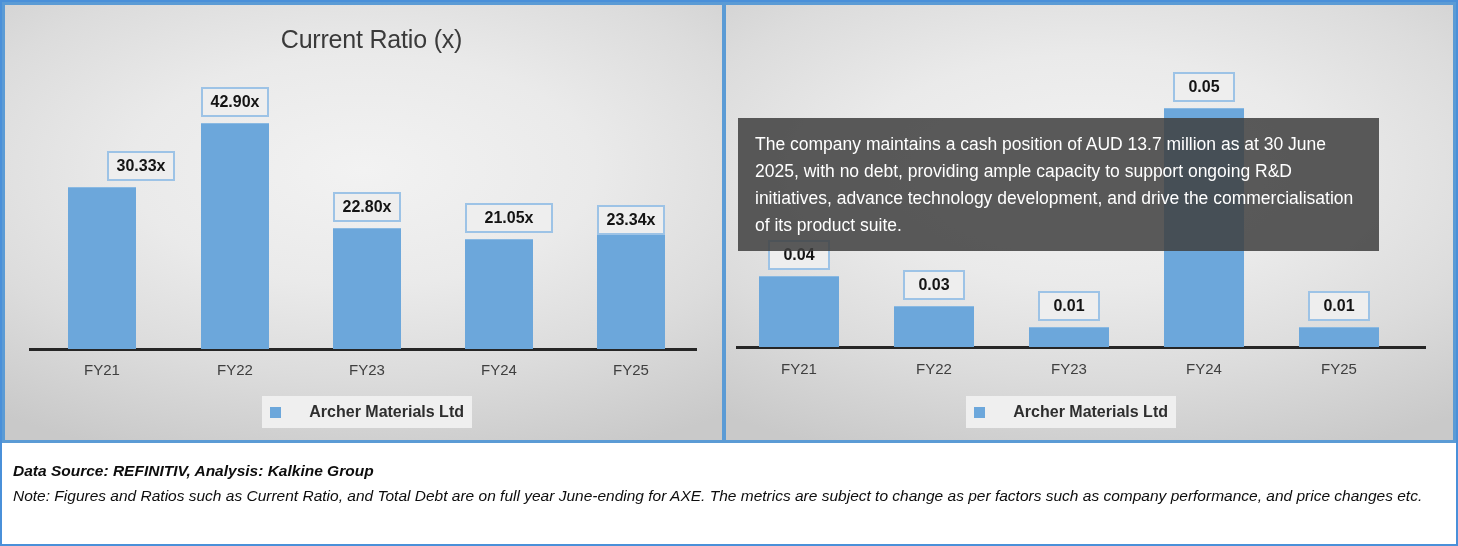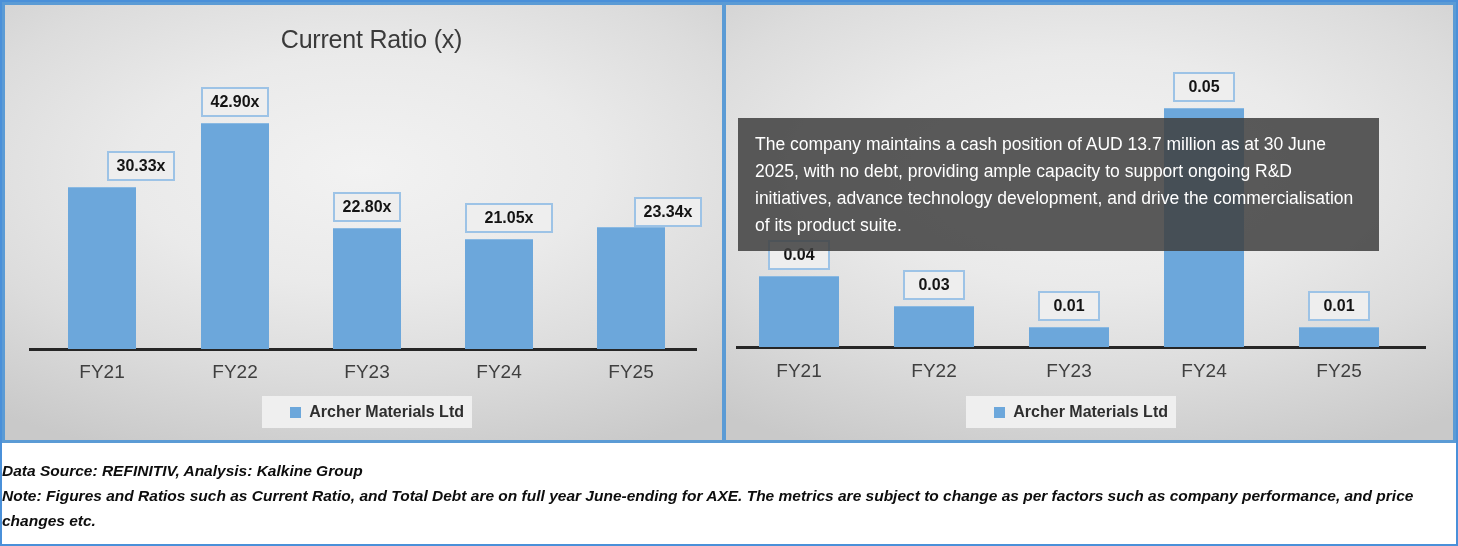--- a/index.html
+++ b/index.html
@@ -87,33 +87,33 @@
     font-weight: bold;
     text-align: center;
     line-height: 26px;
     height: 30px;
     white-space: nowrap;
   }
 
   .cat-label {
     position: absolute;
     text-align: center;
-    font-size: 19px;
+    font-size: 15px;
     color: #3f3f3f;
     font-weight: normal;
   }
 
   .legend {
     position: absolute;
     box-sizing: border-box;
     height: 32px;
     background: #efefef;
     display: flex;
     align-items: center;
-    justify-content: flex-end;
+    justify-content: space-between;
     gap: 8px;
     padding: 0 8px;
   }
   .legend-swatch {
     width: 11px;
     height: 11px;
     background: #6ca7db;
     display: inline-block;
   }
   .legend-text {
@@ -139,31 +139,31 @@
   }
 
   
   #footer {
     position: absolute;
     left: 0;
     top: 444px;
     width: 1454px;
     height: 98px;
     background: #ffffff;
-    padding: 12px 14px 0 0;
+    padding: 12px 14px 0 11px;
     box-sizing: border-box;
   }
   .foot-line {
     font-style: italic;
     color: #0d0d0d;
     font-size: 15.5px;
     line-height: 25px;
   }
   .foot-source { font-weight: bold; }
-  .foot-note  { font-weight: bold; }
+  .foot-note  { font-weight: normal; }
 </style>
 </head>
 <body>
 
 <div id="frame">
 
   <div id="charts-band">
 
     <div class="chart-panel" id="chart-left">
       <div class="chart-title">Current Ratio (x)</div>
@@ -176,21 +176,21 @@
           <div class="bar" style="left: 196px; width: 68px; top: 118px; height: 225px;"></div>
           <div class="dlabel" style="left: 196px; width: 68px; top: 82px;">42.90x</div>
           <div class="cat-label" style="left: 196px; width: 68px; top: 356px;">FY22</div>
           <div class="bar" style="left: 328px; width: 68px; top: 223px; height: 120px;"></div>
           <div class="dlabel" style="left: 328px; width: 68px; top: 187px;">22.80x</div>
           <div class="cat-label" style="left: 328px; width: 68px; top: 356px;">FY23</div>
           <div class="bar" style="left: 460px; width: 68px; top: 234px; height: 109px;"></div>
           <div class="dlabel" style="left: 460px; width: 88px; top: 198px;">21.05x</div>
           <div class="cat-label" style="left: 460px; width: 68px; top: 356px;">FY24</div>
           <div class="bar" style="left: 592px; width: 68px; top: 222px; height: 121px;"></div>
-          <div class="dlabel" style="left: 592px; width: 68px; top: 192px; margin-left: 37px;">23.34x</div>
+          <div class="dlabel" style="left: 592px; width: 68px; top: 200px;">23.34x</div>
           <div class="cat-label" style="left: 592px; width: 68px; top: 356px;">FY25</div>
         </div>
 
       <div class="legend" id="legend-left" style="left: 257px; top: 391px; width: 210px;">
         <span class="legend-swatch"></span>
         <span class="legend-text">Archer Materials Ltd</span>
       </div>
     </div>
 
     <div class="chart-panel" id="chart-right">

